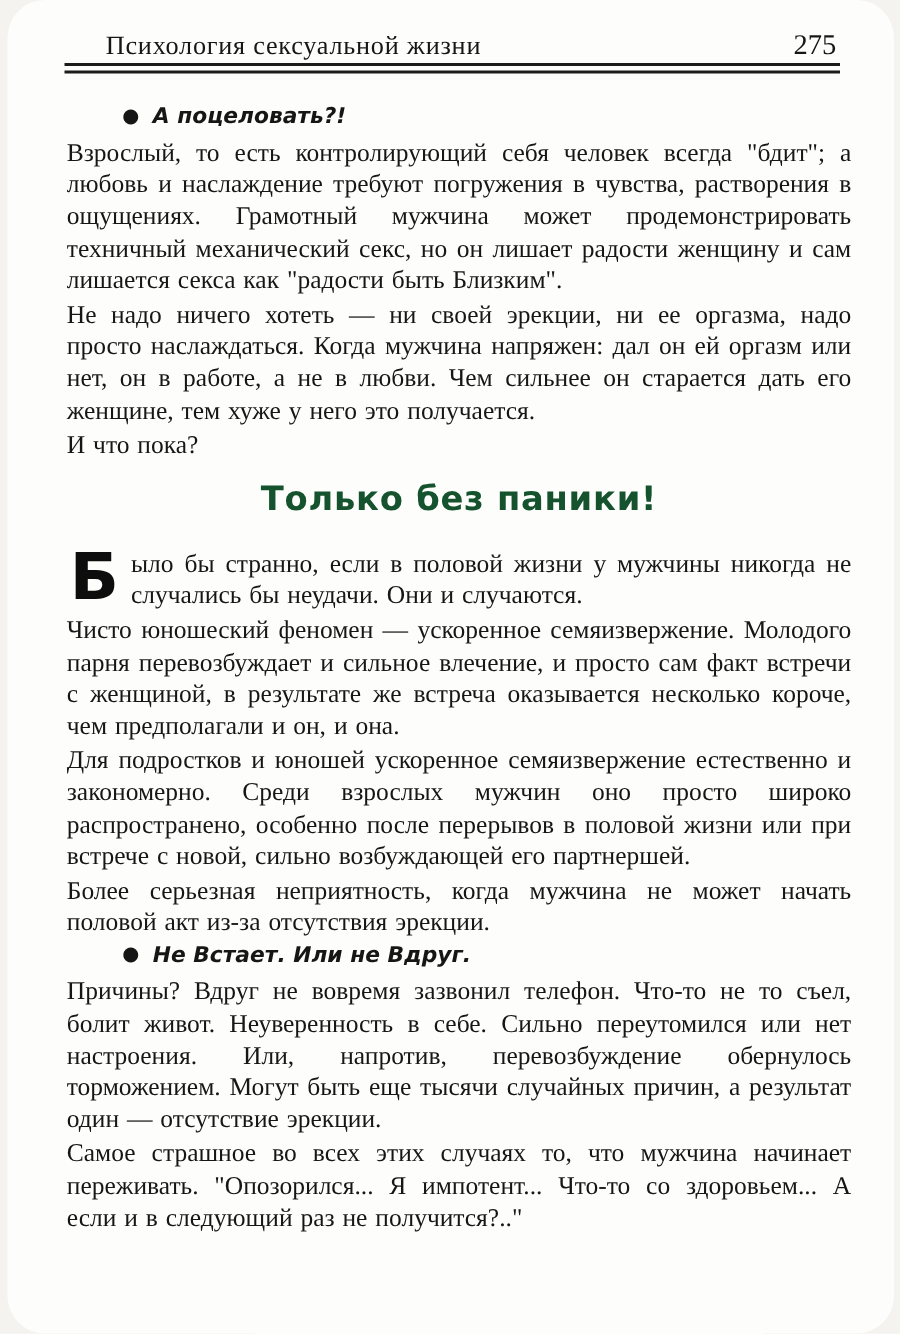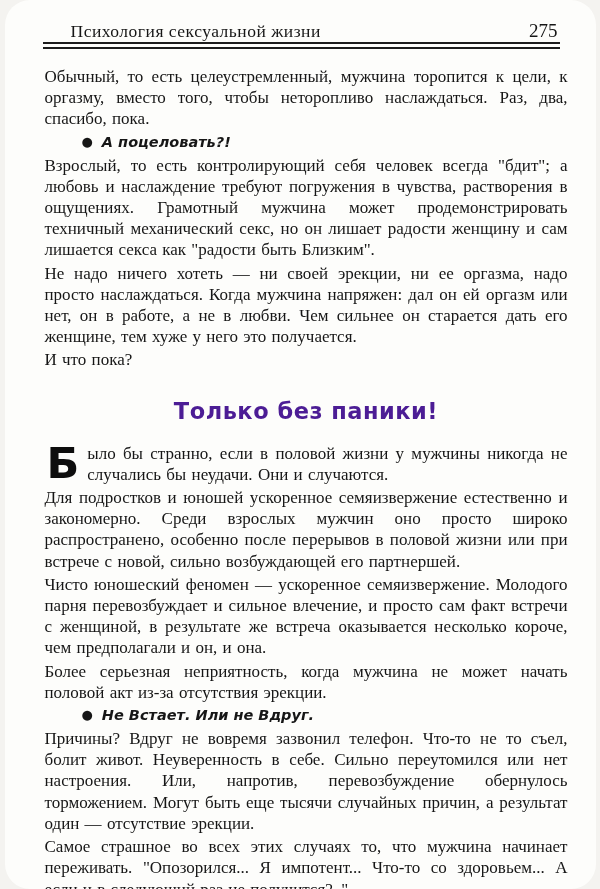--- a/index.html
+++ b/index.html
@@ -71,27 +71,27 @@
     align-items: center;
     gap: 9px;
   }
   .bullet-marker {
     font-style: normal;
     font-size: 13px;
     line-height: 1;
     transform: translateY(-1px);
   }
   .section-heading {
-    margin: 27px 0 19px 0;
+    margin: 13px 0 19px 0;
     text-align: center;
     font-family: "DejaVu Sans", sans-serif;
     font-weight: bold;
     font-size: 22.5px;
     letter-spacing: 0.5px;
-    color: #4c1d95;
+    color: #14532d;
   }
   .dropcap {
     float: left;
     font-family: "DejaVu Sans", sans-serif;
     font-weight: bold;
     font-size: 43px;
     line-height: 36px;
     padding: 2px 8px 0 2px;
     color: #0d0d0d;
   }
@@ -103,42 +103,41 @@
 
   <div class="header">
     <span class="running-title">Психология сексуальной жизни</span>
     <span class="page-number">275</span>
   </div>
 
   <div class="header-rule"></div>
 
   <div class="body">
 
-    <p>Обычный, то есть целеустремленный, мужчина торопится к цели, к оргазму, вместо того, чтобы неторопливо наслаждаться. Раз, два, спасибо, пока.</p>
 
     <div class="bullet-line">
       <span class="bullet-marker">●</span>
       <span>А поцеловать?!</span>
     </div>
 
     <p>Взрослый, то есть контролирующий себя человек всегда "бдит"; а любовь и наслаждение требуют погружения в чувства, растворения в ощущениях. Грамотный мужчина может продемонстрировать техничный механический секс, но он лишает радости женщину и сам лишается секса как "радости быть Близким".</p>
 
     <p>Не надо ничего хотеть — ни своей эрекции, ни ее оргазма, надо просто наслаждаться. Когда мужчина напряжен: дал он ей оргазм или нет, он в работе, а не в любви. Чем сильнее он старается дать его женщине, тем хуже у него это получается.</p>
 
     <p>И что пока?</p>
 
     <h2 class="section-heading">Только без паники!</h2>
 
     <p>
       <span class="dropcap">Б</span><span>ыло бы странно, если в половой жизни у мужчины никогда не случались бы неудачи. Они и случаются.</span>
     </p>
 
+    <p>Чисто юношеский феномен — ускоренное семяизвержение. Молодого парня перевозбуждает и сильное влечение, и просто сам факт встречи с женщиной, в результате же встреча оказывается несколько короче, чем предполагали и он, и она.</p>
+
     <p>Для подростков и юношей ускоренное семяизвержение естественно и закономерно. Среди взрослых мужчин оно просто широко распространено, особенно после перерывов в половой жизни или при встрече с новой, сильно возбуждающей его партнершей.</p>
-
-    <p>Чисто юношеский феномен — ускоренное семяизвержение. Молодого парня перевозбуждает и сильное влечение, и просто сам факт встречи с женщиной, в результате же встреча оказывается несколько короче, чем предполагали и он, и она.</p>
 
     <p>Более серьезная неприятность, когда мужчина не может начать половой акт из-за отсутствия эрекции.</p>
 
     <div class="bullet-line">
       <span class="bullet-marker">●</span>
       <span>Не Встает. Или не Вдруг.</span>
     </div>
 
     <p>Причины? Вдруг не вовремя зазвонил телефон. Что-то не то съел, болит живот. Неуверенность в себе. Сильно переутомился или нет настроения. Или, напротив, перевозбуждение обернулось торможением. Могут быть еще тысячи случайных причин, а результат один — отсутствие эрекции.</p>
 

